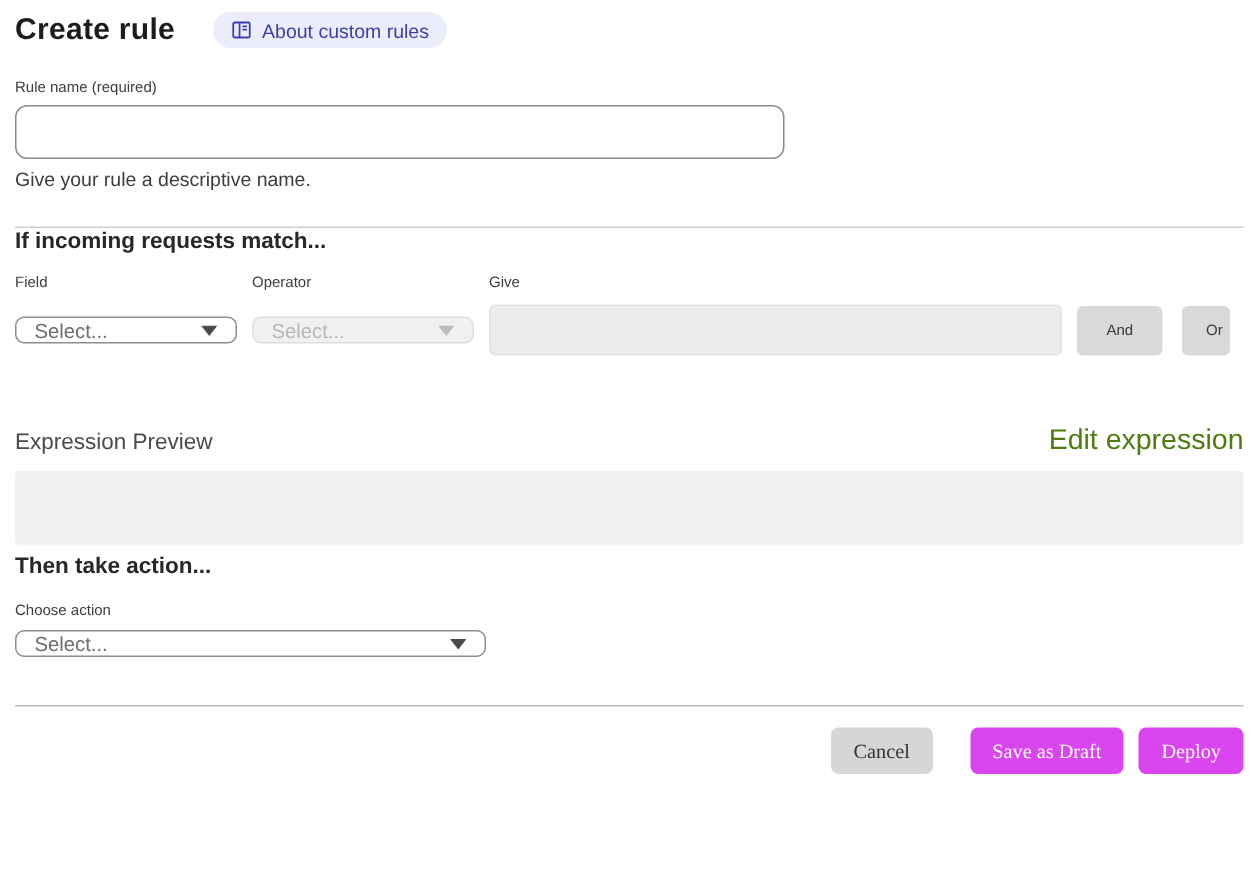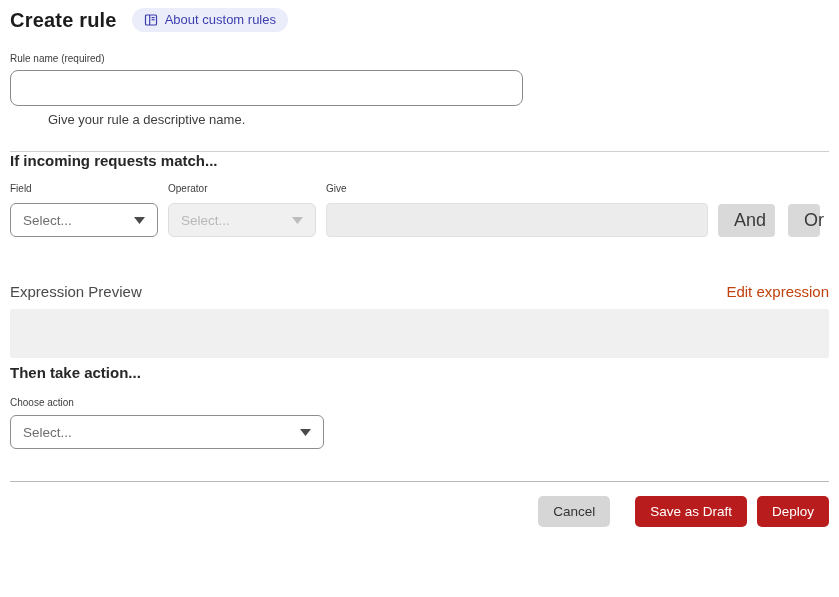--- a/index.html
+++ b/index.html
@@ -6,34 +6,34 @@
   html, body { background: #ffffff; }
   body {
     width: 839px; height: 597px;
     font-family: "Liberation Sans", "DejaVu Sans", sans-serif;
     color: #313131;
     overflow: hidden;
   }
   .page { width: 839px; height: 597px; padding: 8px 10px 0 10px; }
 
   
-  .header-row { display: flex; align-items: center; gap: 15px; }
+  .header-row { display: flex; align-items: center; gap: 25px; }
   .page-title { font-size: 20px; font-weight: 700; color: #1c1c1c; letter-spacing: .2px; }
   .about-badge {
-    display: inline-flex; align-items: flex-start; gap: 7px;
+    display: inline-flex; align-items: center; gap: 7px;
     background: #ecedfb; color: #3b3fae;
     font-size: 13px; line-height: 1;
     padding: 5px 12px; border-radius: 12px;
     cursor: pointer; border: none;
   }
   .about-badge svg { display: block; }
 
   
   .field-label { font-size: 10px; color: #3d3d3d; }
-  .helper-text { font-size: 13px; color: #3d3d3d; margin-top: 6px; margin-left: 38px; }
+  .helper-text { font-size: 13px; color: #3d3d3d; margin-top: 6px; }
 
   
   .rule-name-label { margin-top: 21px; }
   .rule-name-input {
     display: block; margin-top: 6px;
     width: 513px; height: 36px;
     border: 1px solid #8b8b8b; border-radius: 8px;
     font-size: 14px; padding: 0 10px; color: #303030;
     outline: none; background: #fff;
   }
@@ -44,69 +44,69 @@
   .section-heading { font-size: 15px; font-weight: 700; color: #272727; }
 
   
   .labels-row { display: flex; margin-top: 14px; }
   .labels-row .col1 { width: 158px; }
   .labels-row .col2 { width: 158px; }
   .controls-row { display: flex; align-items: center; margin-top: 9px; }
 
   .select-box {
     display: flex; align-items: center; justify-content: space-between;
-    height: 34px; border-radius: 6px; font-size: 13.5px;
+    height: 18px; border-radius: 6px; font-size: 13.5px;
     padding: 0 12px; cursor: pointer; background: #fff;
     border: 1px solid #8d8d8d; color: #6e6e6e;
   }
   .select-box .caret { flex: none; }
   .select-field { width: 148px; margin-right: 10px; }
   .select-operator {
     width: 148px; margin-right: 10px;
     background: #f0f0f0; border: 1px solid #dedede; color: #b8b8b8;
     cursor: default;
   }
   .value-input {
     width: 382px; height: 34px; margin-right: 10px;
     background: #ececec; border: 1px solid #e2e2e2; border-radius: 4px;
     font-size: 13.5px; padding: 0 10px; color: #6e6e6e;
   }
   .logic-btn {
     height: 33px; border: none; border-radius: 4px;
-    background: #d9d9d9; color: #3a3a3a; font-size: 18px;
+    background: #d9d9d9; color: #3a3a3a; font-size: 10px;
     padding: 0 16px; cursor: pointer;
     font-family: inherit;
   }
   .btn-and { margin-right: 13px; width: 57px; }
   .btn-or  { width: 30px; }
 
   
   .preview-row { display: flex; align-items: baseline; justify-content: space-between; margin-top: 46px; }
   .preview-label { font-size: 15px; color: #4a4a4a; }
-  .edit-link { font-size: 15px; color: #c2410c; text-decoration: none; cursor: pointer; text-align: center; }
+  .edit-link { font-size: 19px; color: #4d7c0f; text-decoration: none; cursor: pointer; text-align: center; }
   .preview-box {
     margin-top: 9px; width: 819px; height: 49px;
     background: #f0f0f0; border-radius: 2px;
     font-size: 13px; color: #555; padding: 8px 10px;
   }
 
   
   .action-heading { margin-top: 6px; }
   .choose-label { margin-top: 16px; }
   .select-action { width: 314px; margin-top: 7px; }
 
   
-  .footer-row { display: flex; align-items: flex-start; justify-content: flex-end; margin-top: 14px; }
+  .footer-row { display: flex; align-items: flex-start; justify-content: flex-end; margin-top: 14px; font-family: Liberation Serif, serif; }
   .btn {
     height: 31px; border: none; border-radius: 5px;
     font-size: 13.5px; padding: 0 15px; cursor: pointer;
     font-family: inherit;
   }
   .btn-cancel { background: #d6d6d6; color: #333333; margin-right: 25px; }
-  .btn-primary { background: #b91c1c; color: #ffffff; }
+  .btn-primary { background: #d946ef; color: #ffffff; }
   .btn-save { margin-right: 10px; }
 
   .caret svg, .badge-icon svg { display: block; }
 </style>
 </head>
 <body>
 
 <div class="page">
 
   <div class="header-row">

